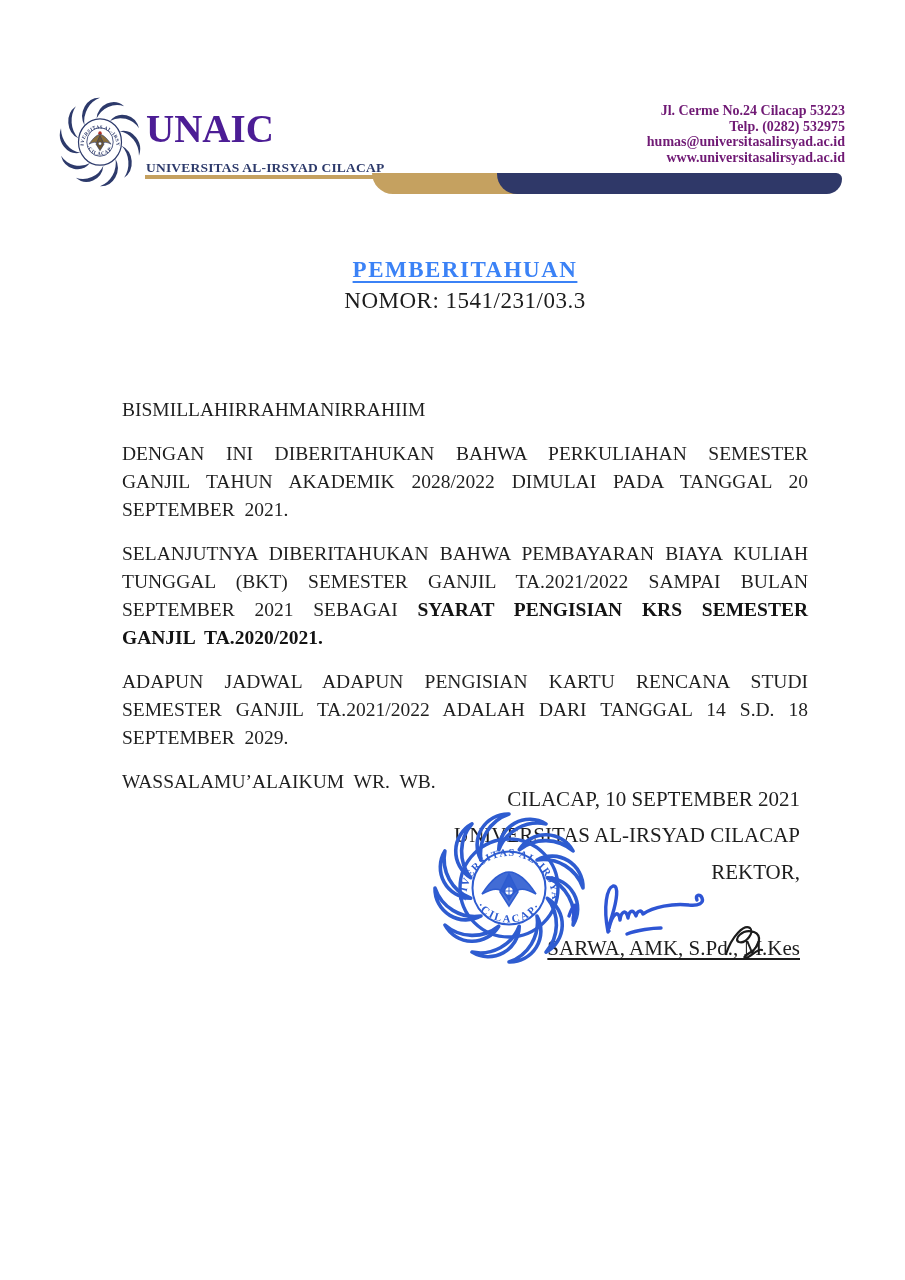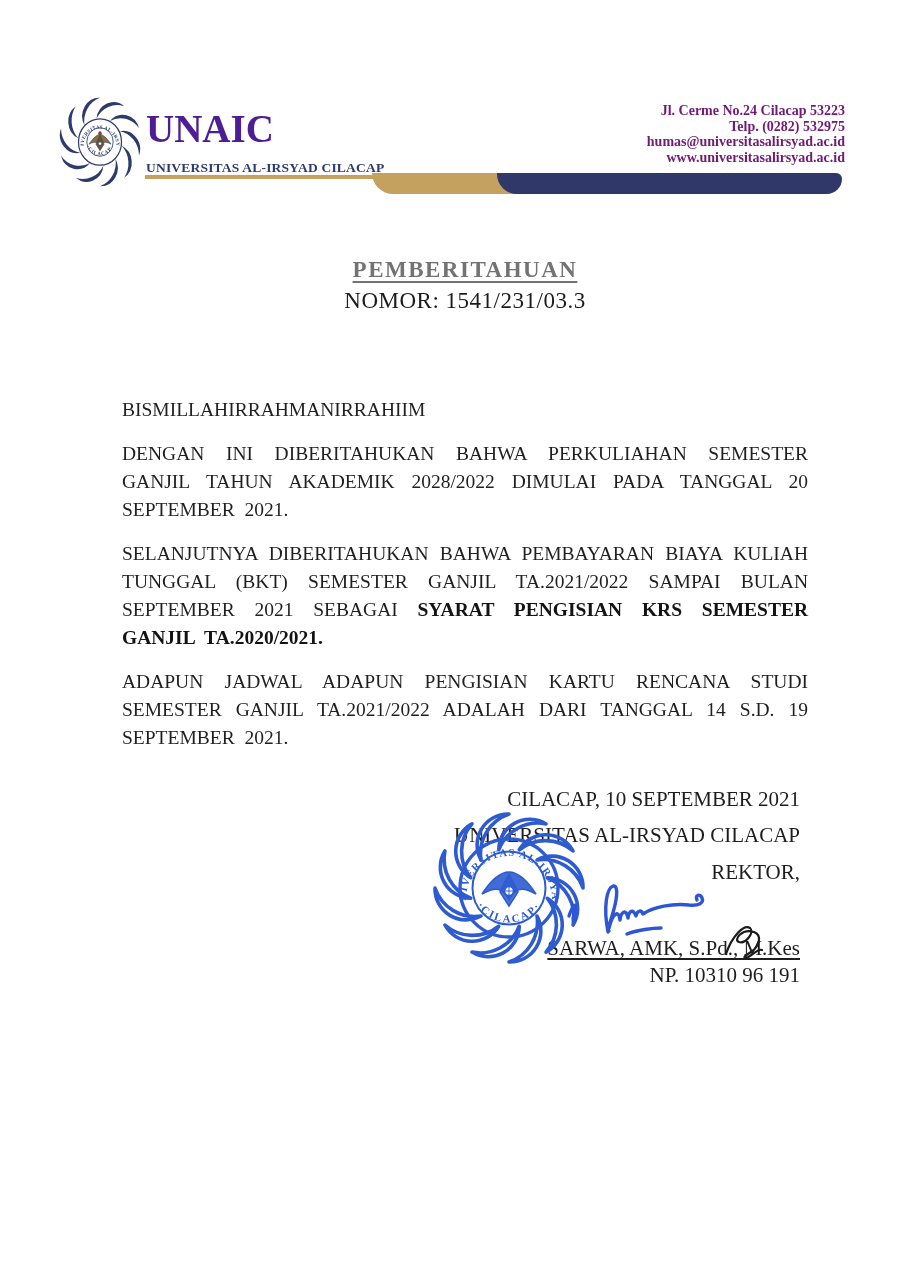--- a/index.html
+++ b/index.html
@@ -22,21 +22,21 @@
   .contact{
     position:absolute;right:60px;top:103px;text-align:right;
     font-size:14px;font-weight:bold;color:#701a75;line-height:15.6px;
   }
   .rule-thin{position:absolute;left:145px;top:175px;width:240px;height:4px;background:#c5a160;}
   .rule-swoosh{position:absolute;left:372px;top:173px;width:152px;height:21px;background:#c5a160;border-radius:0 0 0 21px;}
   .rule-navy{position:absolute;left:497px;top:173px;width:345px;height:21px;background:#2f3868;border-radius:0 6px 16px 21px;}
   
   .title-block{position:absolute;left:122px;top:257px;width:686px;text-align:center;}
   .letter-title{
-    display:inline-block;font-size:23px;font-weight:bold;color:#737373;
+    display:inline-block;font-size:23px;font-weight:bold;color:#3b82f6;
     letter-spacing:1.5px;text-decoration:underline;text-decoration-thickness:2px;
     text-underline-offset:4px;margin:0;
   }
   .letter-number{font-size:23px;color:#1c1c1c;letter-spacing:0.5px;margin-top:5px;text-align:center;}
   
   .letter-body{
     position:absolute;left:122px;top:380px;width:686px;
     font-size:19.5px;line-height:28px;word-spacing:5px;color:#1f1f1f;
   }
   .letter-body p{margin:16px 0 10px 0;text-align:justify;}
@@ -114,28 +114,28 @@
 
   <div class="title-block">
     <div class="letter-title">PEMBERITAHUAN</div>
     <div class="letter-number">NOMOR: 1541/231/03.3</div>
   </div>
 
   <div class="letter-body">
     <p class="single">BISMILLAHIRRAHMANIRRAHIIM</p>
     <p>DENGAN INI DIBERITAHUKAN BAHWA PERKULIAHAN SEMESTER GANJIL TAHUN AKADEMIK 2028/2022 DIMULAI PADA TANGGAL 20 SEPTEMBER 2021.</p>
     <p><span>SELANJUTNYA DIBERITAHUKAN BAHWA PEMBAYARAN BIAYA KULIAH TUNGGAL (BKT) SEMESTER GANJIL TA.2021/2022 SAMPAI BULAN SEPTEMBER 2021 SEBAGAI</span> <b>SYARAT PENGISIAN KRS SEMESTER GANJIL TA.2020/2021.</b></p>
-    <p>ADAPUN JADWAL ADAPUN PENGISIAN KARTU RENCANA STUDI SEMESTER GANJIL TA.2021/2022 ADALAH DARI TANGGAL 14 S.D. 19 SEPTEMBER 2021.</p>
+    <p>ADAPUN JADWAL ADAPUN PENGISIAN KARTU RENCANA STUDI SEMESTER GANJIL TA.2021/2022 ADALAH DARI TANGGAL 14 S.D. 18 SEPTEMBER 2029.</p>
+    <p class="single">WASSALAMU’ALAIKUM WR. WB.</p>
   </div>
 
   <div class="sig-line sig-date">CILACAP, 10 SEPTEMBER 2021</div>
   <div class="sig-line sig-inst">UNIVERSITAS AL-IRSYAD CILACAP</div>
   <div class="sig-line sig-role">REKTOR,</div>
   <div class="sig-line sig-name">SARWA, AMK, S.Pd., M.Kes</div>
-  <div class="sig-line sig-np">NP. 10310 96 191</div>
 
   <svg id="stamp" viewBox="0 0 164 160" aria-hidden="true">
     <g transform="translate(82,79)">
       <g id="petals-stamp" fill="none" stroke="#2e5cd0" stroke-width="3.6" stroke-linejoin="round">
         <path d="M0,-74 A 42 42 0 0 0 -28,-28 A 31 31 0 0 1 0,-74 Z"></path>
       <path d="M0,-74 A 42 42 0 0 0 -28,-28 A 31 31 0 0 1 0,-74 Z" transform="rotate(30)"></path>
           <path d="M0,-74 A 42 42 0 0 0 -28,-28 A 31 31 0 0 1 0,-74 Z" transform="rotate(60)"></path>
           <path d="M0,-74 A 42 42 0 0 0 -28,-28 A 31 31 0 0 1 0,-74 Z" transform="rotate(90)"></path>
           <path d="M0,-74 A 42 42 0 0 0 -28,-28 A 31 31 0 0 1 0,-74 Z" transform="rotate(120)"></path>
           <path d="M0,-74 A 42 42 0 0 0 -28,-28 A 31 31 0 0 1 0,-74 Z" transform="rotate(150)"></path>

